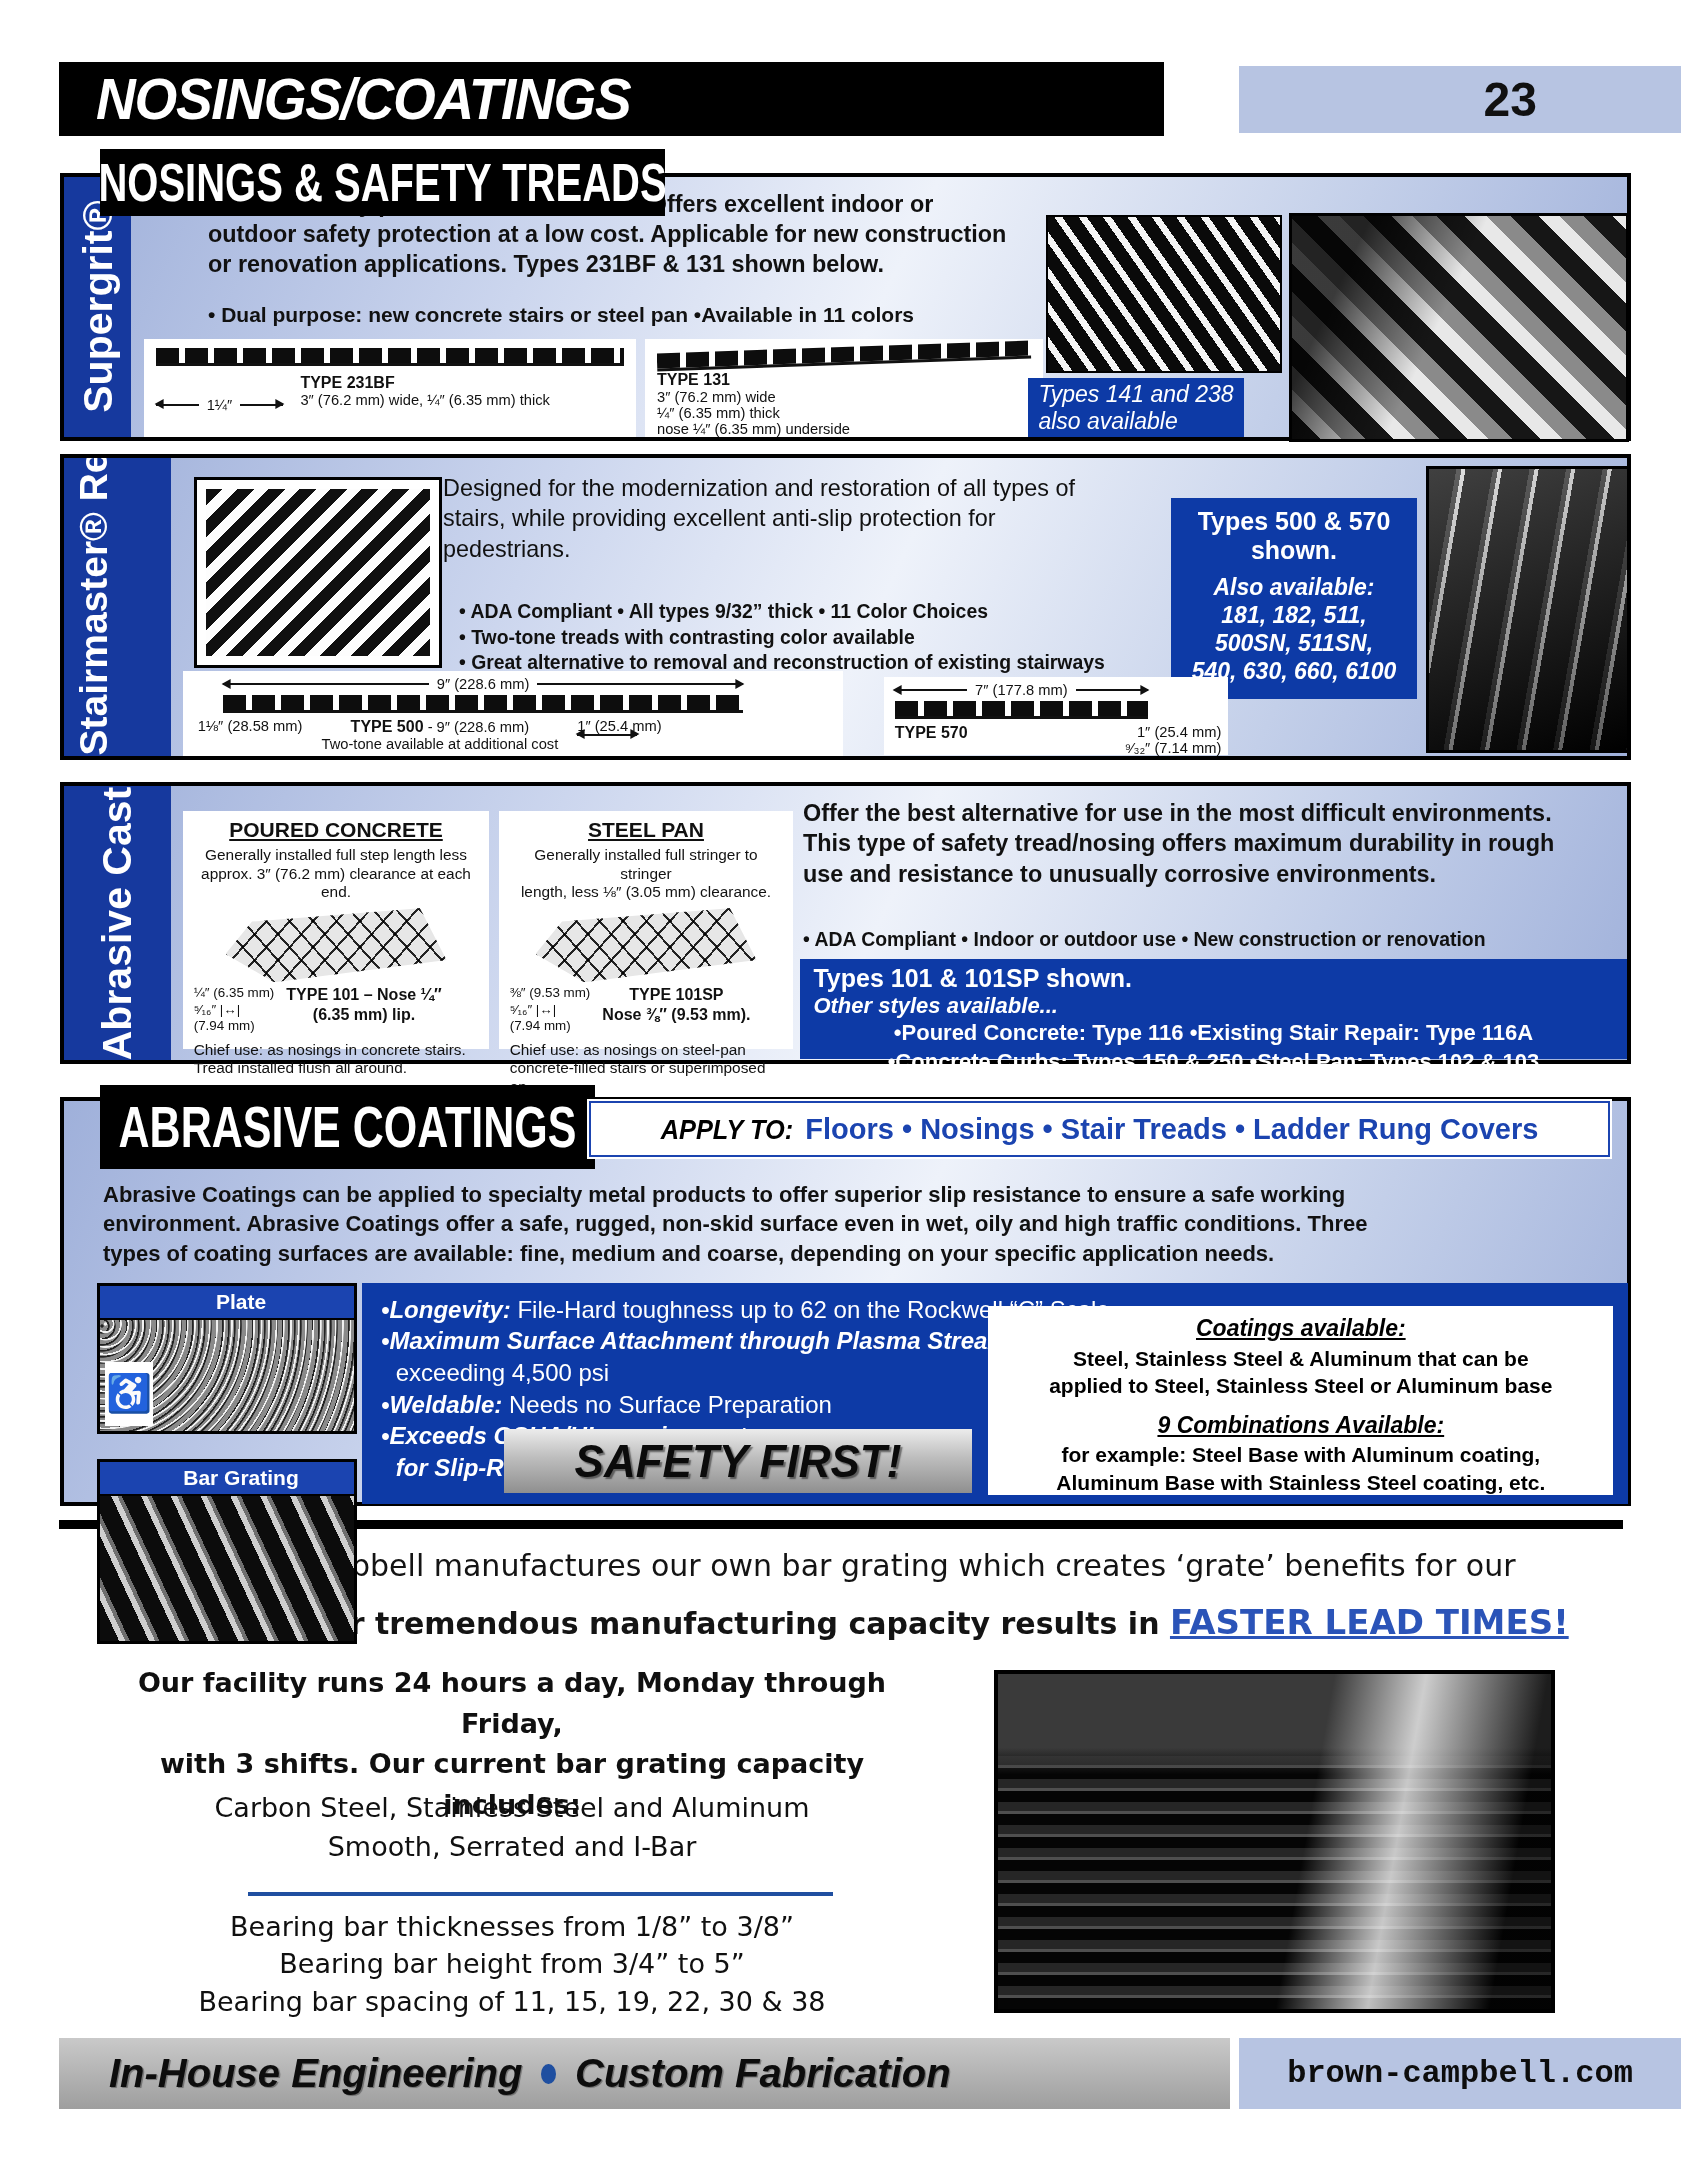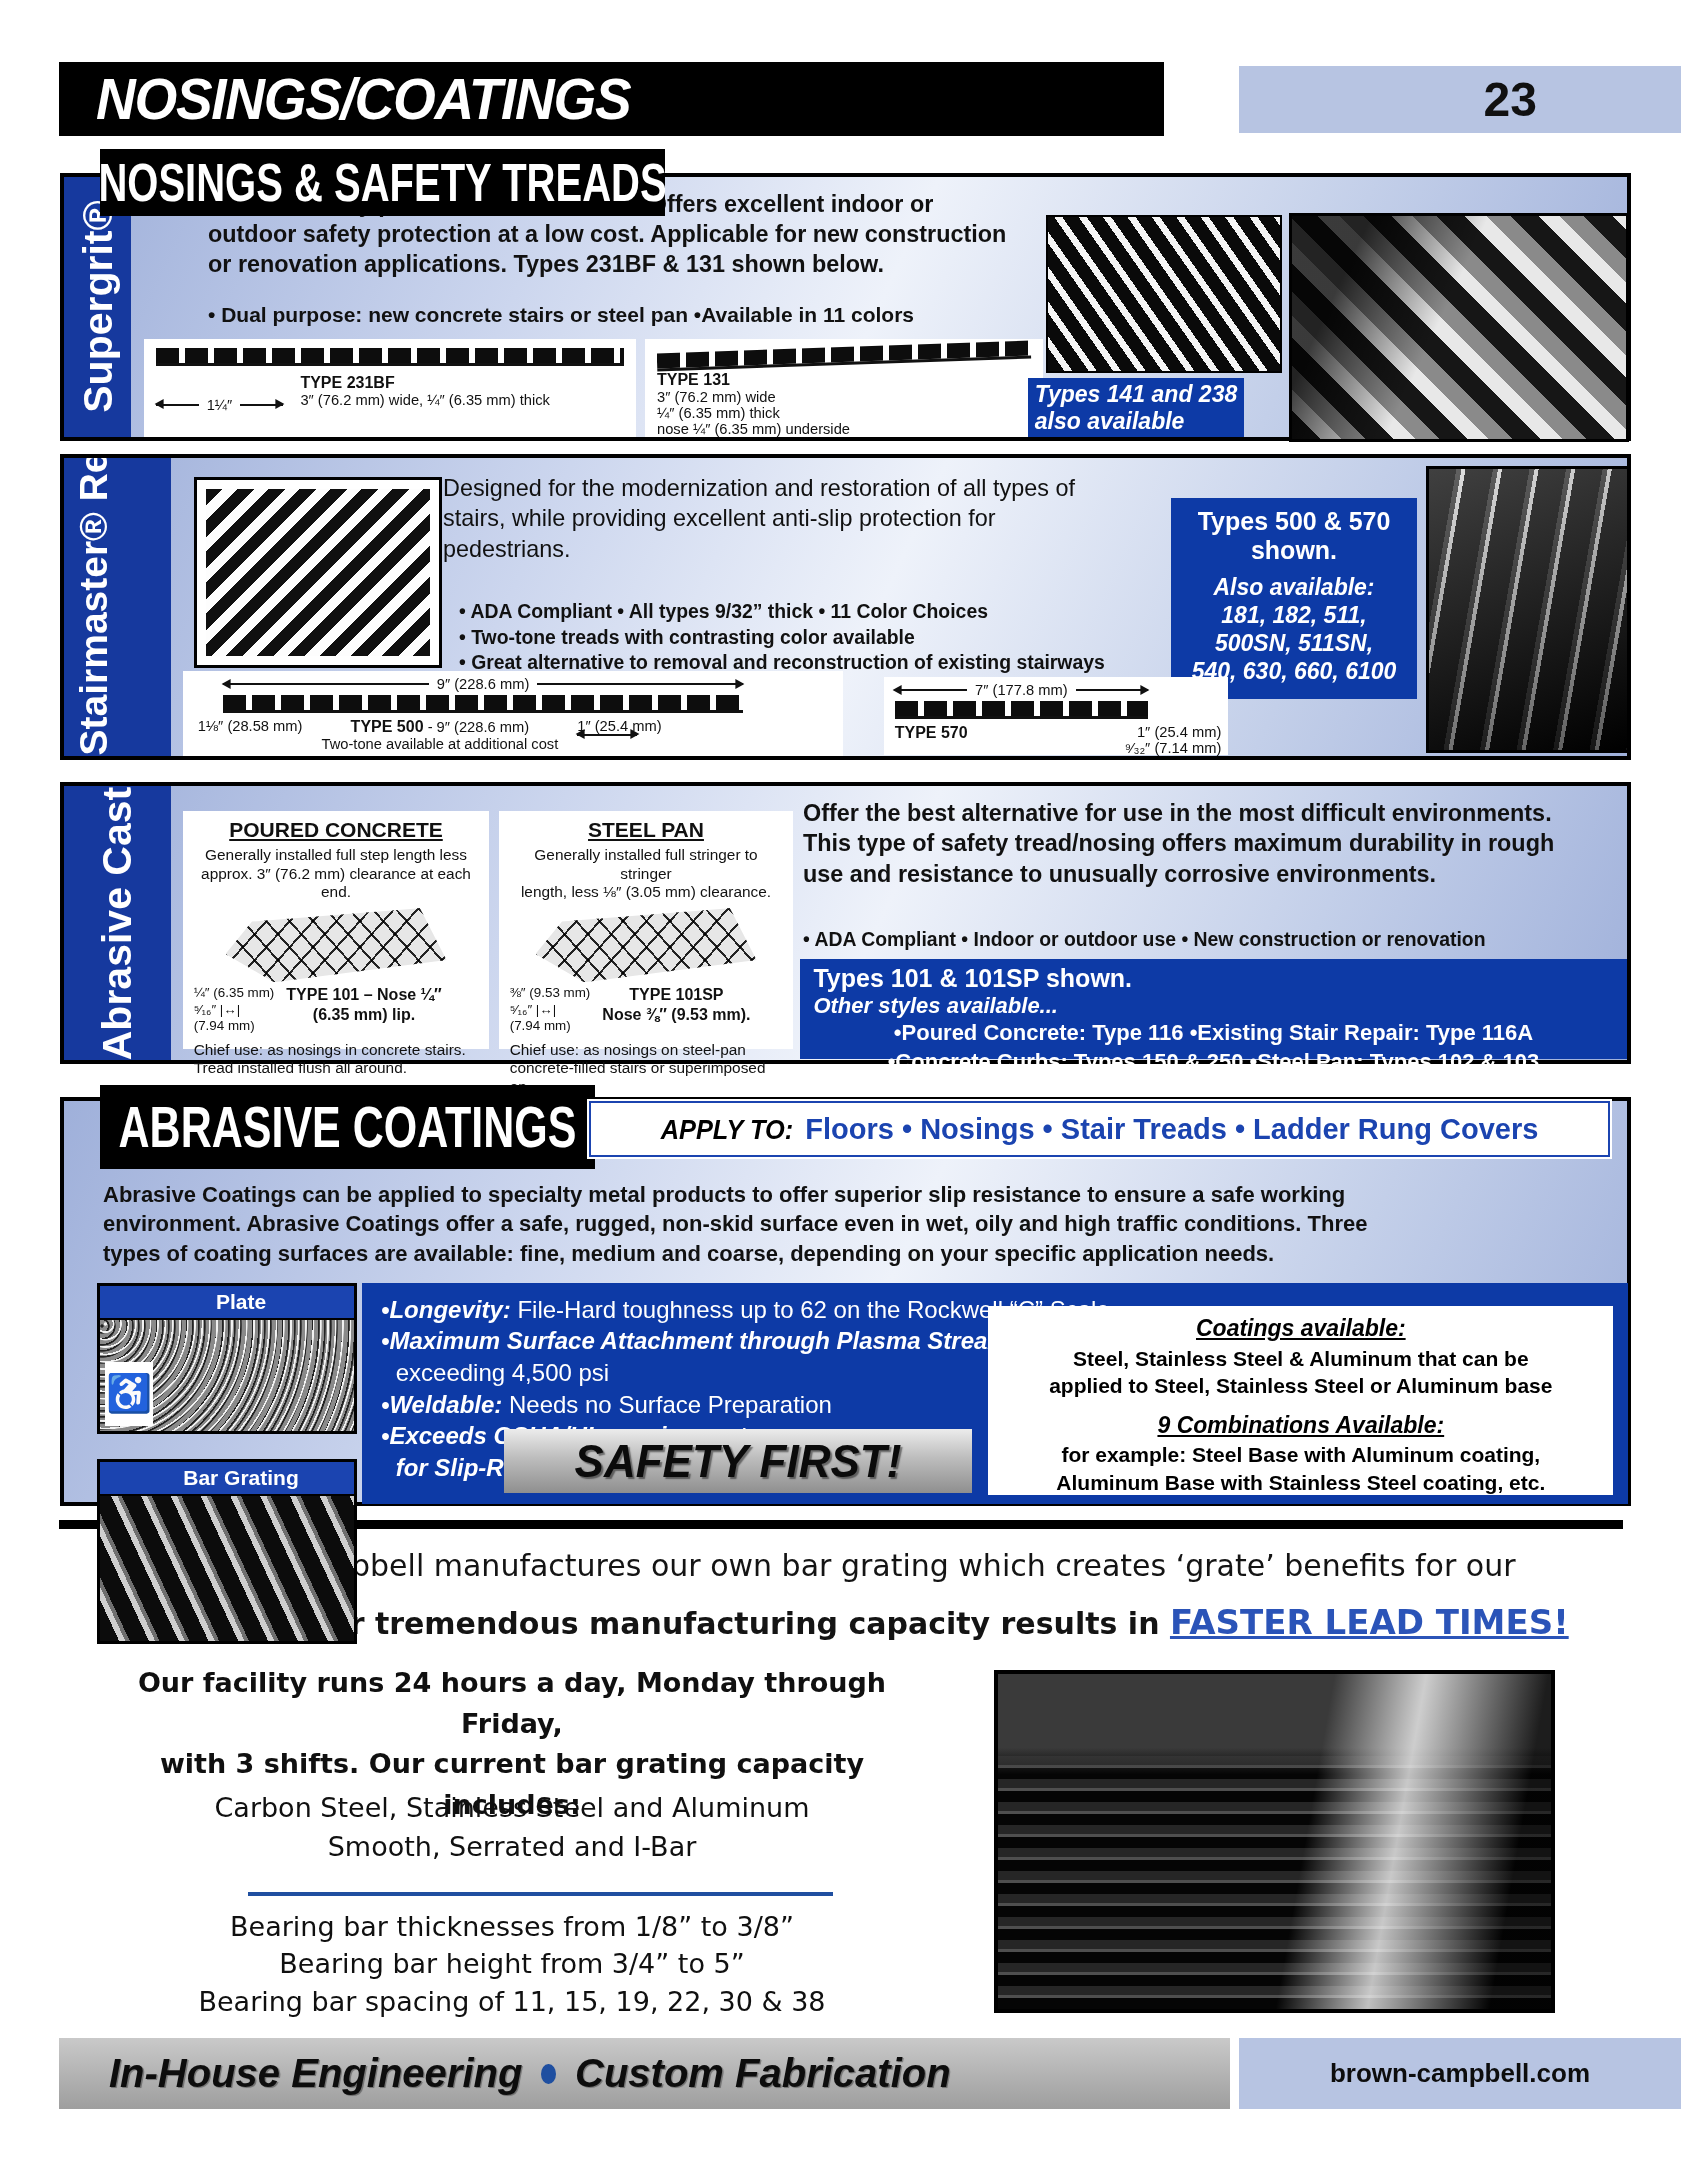--- a/index.html
+++ b/index.html
@@ -45,21 +45,21 @@
   .d131{left:581px;top:162px;width:398px;height:98px;}
   .grit{position:relative;height:21.4px;}
   .grit::before{content:"";position:absolute;left:0;right:0;top:0;height:14.7px;
      background:repeating-linear-gradient(90deg,#0d0d0d 0 23px,rgba(0,0,0,0) 23px 29px);}
   .grit::after{content:"";position:absolute;left:0;right:0;top:14.7px;height:3.3px;background:#111;}
   .dlabel{font-size:16px;font-weight:bold;}
   .dspec{font-size:14.7px;}
   .sg-close{left:982px;top:38px;width:232px;height:154px;border:2.7px solid #000;
      background:repeating-linear-gradient(55deg,#0a0a0a 0 13.4px,#f5f5f5 13.4px 20px);}
   .sg-also{left:964px;top:201px;width:216px;height:59px;display:flex;flex-direction:column;
-     align-items:center;justify-content:center;font-style:italic;font-weight:bold;font-size:23px;line-height:1.15;}
+     align-items:center;justify-content:center;font-style:italic;font-weight:normal;font-size:23px;line-height:1.15;}
   .sg-photo{left:1225px;top:36px;width:334px;height:223px;border:3.3px solid #000;
      background:
        linear-gradient(115deg,rgba(0,0,0,.75) 0 18%,rgba(0,0,0,0) 45%),
        repeating-linear-gradient(45deg,#161616 0 20px,#e8e8e8 20px 35px,#8a8a8a 35px 52px);}
 
   
   .sm-img{left:130px;top:19px;width:248px;height:191px;background:#fff;border:3.3px solid #000;box-sizing:border-box;
      padding:9.4px;}
   .sm-img i{display:block;width:100%;height:100%;
      background:repeating-linear-gradient(135deg,#101010 0 12px,#fdfdfd 12px 22px);}
@@ -151,21 +151,21 @@
      background:
        linear-gradient(100deg,rgba(0,0,0,0) 55%,rgba(255,255,255,.75) 70%,rgba(0,0,0,.5) 90%),
        linear-gradient(180deg,#3a3a3a 0 22%,rgba(0,0,0,0) 30%),
        repeating-linear-gradient(0deg,#050505 0 10.7px,#4f4f4f 10.7px 14px,#262626 14px 23px);}
   .foot-gray{left:59px;top:2038px;width:1171px;height:71px;background:linear-gradient(#c9c9c9,#9e9e9e);
      display:flex;align-items:center;padding-left:50px;box-sizing:border-box;gap:19px;}
   .foot-gray span{font-size:40px;font-weight:bold;font-style:italic;color:#0d0d0d;text-shadow:1.3px 1.3px 0.7px rgba(0,0,0,.35);}
   .foot-dot{width:14.7px;height:20px;border-radius:50%;background:#1f4fa0;flex:0 0 auto;}
   .foot-blue{left:1239px;top:2038px;width:442px;height:71px;background:#b7c4e2;
      display:flex;align-items:center;justify-content:center;}
-  .foot-blue a{font-size:26px;font-weight:bold;color:#0d0d0d;text-decoration:none;}
+  .foot-blue a{font-size:32px;font-weight:bold;color:#0d0d0d;text-decoration:none;font-family:Liberation Mono, monospace;}
 </style>
 </head>
 <body>
 
 <div class="page">
 
   <div class="abs title-bar">
     <span>NOSINGS/COATINGS</span>
   </div>
   <div class="abs pagenum-bar">

